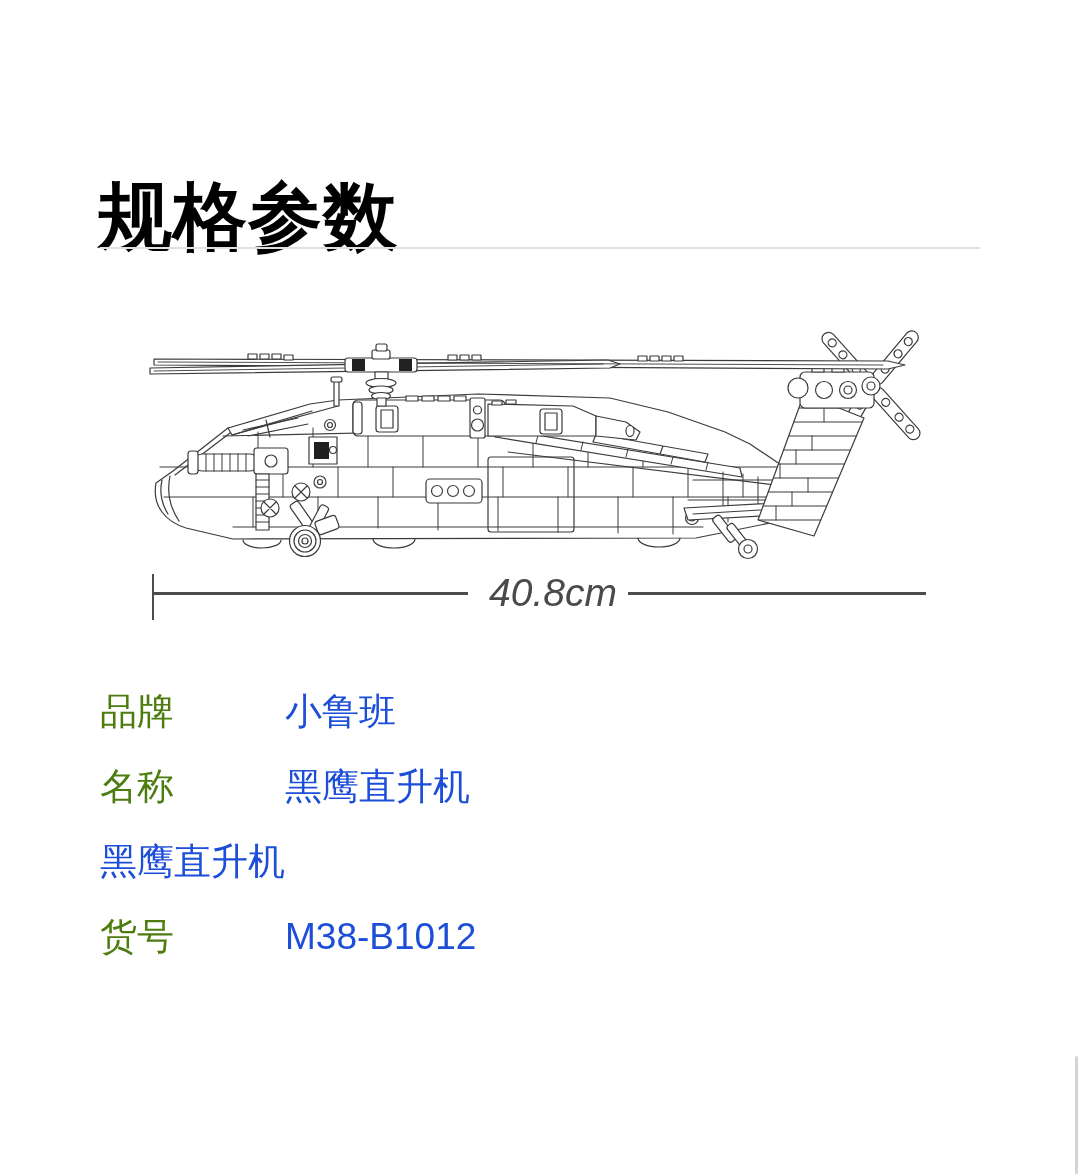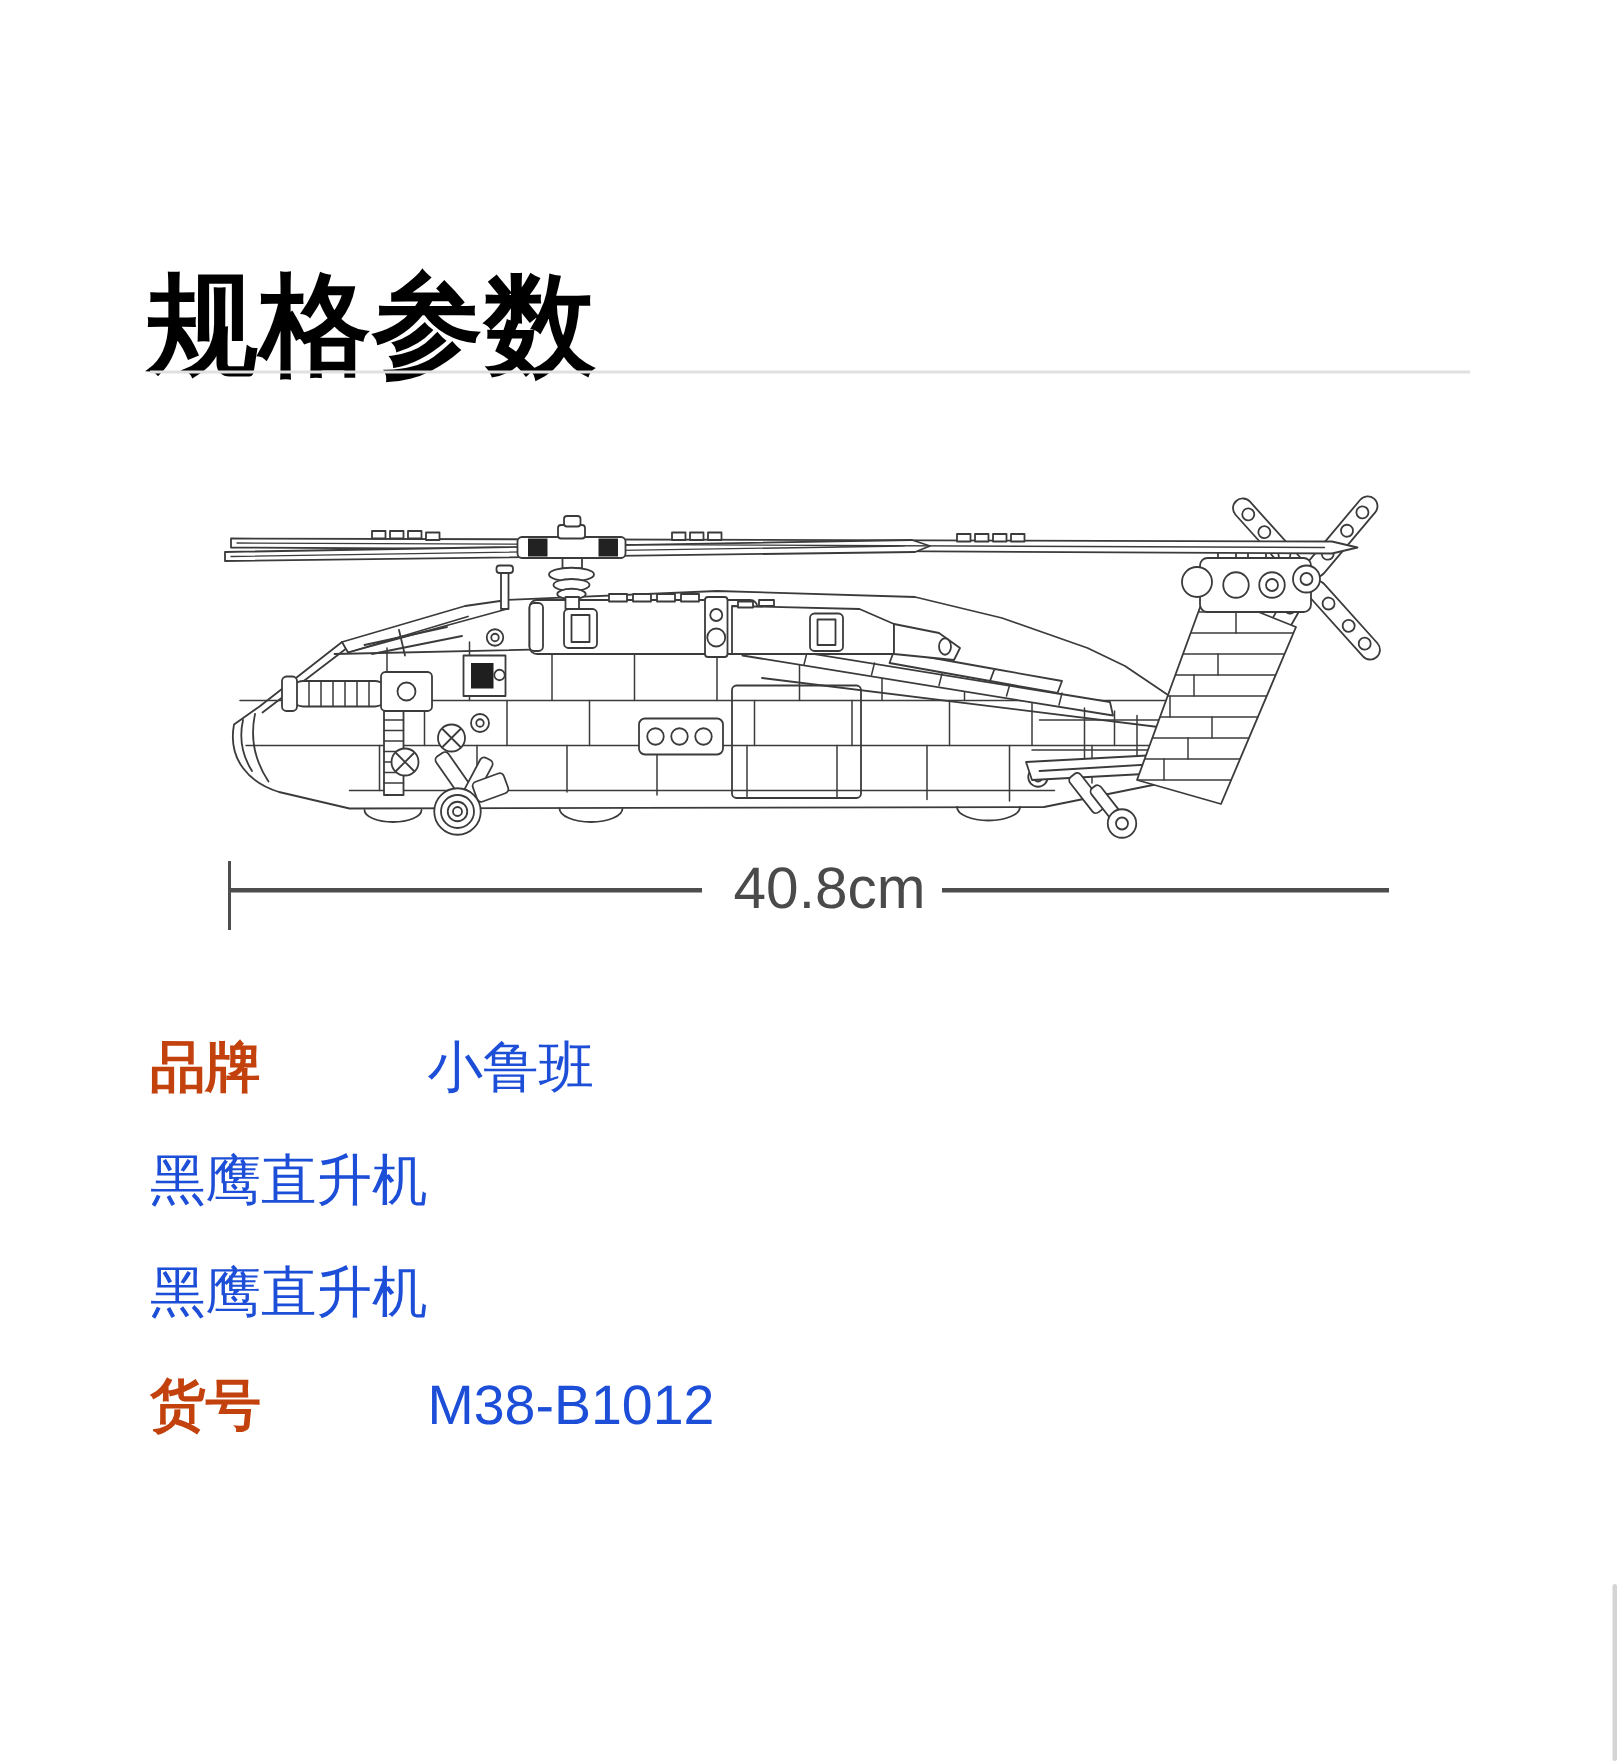--- a/index.html
+++ b/index.html
@@ -3,29 +3,29 @@
 <meta charset="utf-8">
 <style>
   html,body{margin:0;padding:0;background:#fff;}
   .page{position:relative;width:1080px;height:1174px;background:#ffffff;overflow:hidden;
         font-family:"Liberation Sans","DejaVu Sans",sans-serif;}
   .title{position:absolute;left:98px;top:127px;font-size:74px;line-height:80px;
          font-weight:900;color:#000;letter-spacing:1px;white-space:nowrap;}
   .divider{position:absolute;left:100px;top:247px;width:880px;height:2px;background:#e0e0e0;}
   .figure{position:absolute;left:148px;top:322px;width:790px;height:250px;}
   .figure svg{display:block;width:790px;height:250px;}
-  .dimension{position:absolute;left:150px;top:570px;width:790px;height:56px;}
+  .dimension{position:absolute;left:150px;top:570px;width:790px;height:56px;font-style:italic;}
   .dim-tick{position:absolute;left:2px;top:4px;width:2px;height:46px;background:#4d4d4d;}
   .dim-line-left{position:absolute;left:4px;top:22px;width:314px;height:3px;background:#4d4d4d;}
   .dim-text{position:absolute;left:330px;top:1px;width:146px;text-align:center;
             font-size:39px;line-height:44px;color:#4a4a4a;letter-spacing:0;}
   .dim-line-right{position:absolute;left:478px;top:22px;width:298px;height:3px;background:#4d4d4d;}
   .specs{position:absolute;left:100px;top:690px;width:880px;}
   .spec-row{display:flex;align-items:flex-start;margin-bottom:31px;height:44px;}
-  .spec-label{width:185px;font-size:37px;line-height:44px;font-weight:700;color:#c2410c;}
+  .spec-label{width:185px;font-size:37px;line-height:44px;font-weight:400;color:#4d7c0f;}
   .spec-value{font-size:37px;line-height:44px;font-weight:400;color:#1d4ed8;}
   .scrollbar{position:absolute;left:1075px;top:1056px;width:3px;height:118px;
              background:#d4d4d4;border-radius:2px;}
 </style>
 </head>
 <body>
 
 <div class="page">
 
   <h1 class="title">规格参数</h1>
@@ -232,20 +232,21 @@
     <div class="dim-text">40.8cm</div>
     <div class="dim-line-right"></div>
   </div>
 
   <div class="specs">
     <div class="spec-row">
       <div class="spec-label">品牌</div>
       <div class="spec-value">小鲁班</div>
     </div>
     <div class="spec-row">
+      <div class="spec-label">名称</div>
       <div class="spec-value">黑鹰直升机</div>
     </div>
     <div class="spec-row">
       <div class="spec-value">黑鹰直升机</div>
     </div>
     <div class="spec-row">
       <div class="spec-label">货号</div>
       <div class="spec-value">M38-B1012</div>
     </div>
     <div class="spec-row">

